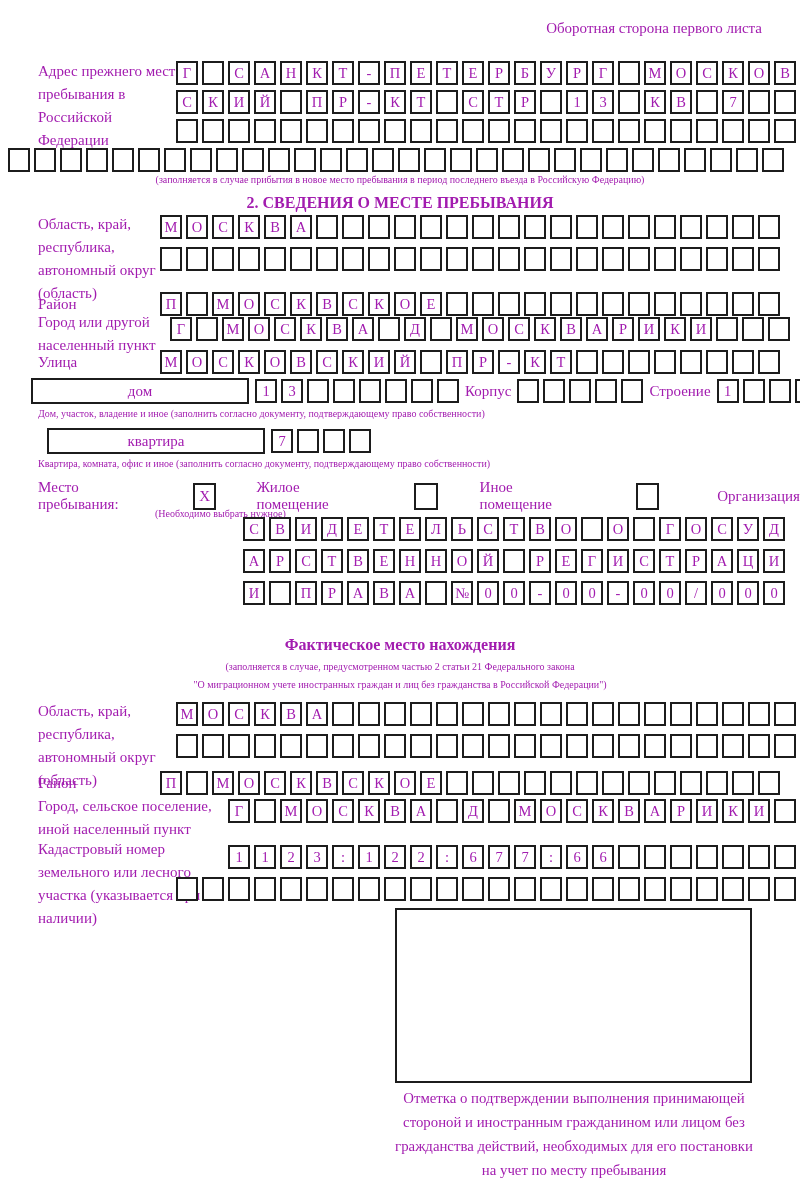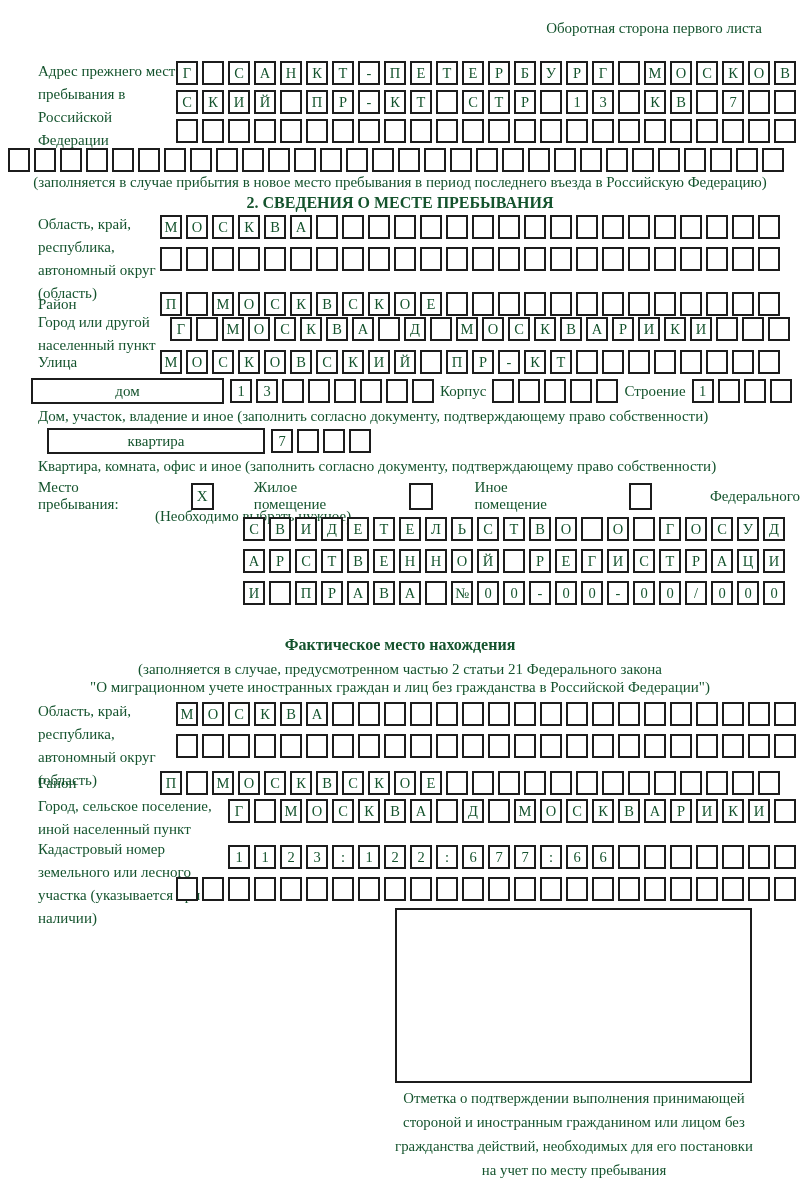--- a/index.html
+++ b/index.html
@@ -1,24 +1,24 @@
 <!DOCTYPE html>
 <html lang="ru"><head>
 <meta charset="utf-8">
 <style>
   html,body{margin:0;padding:0;background:#fff;}
   .page{
     position:relative;width:800px;height:1180px;overflow:hidden;
-    background:#fff;color:#14532d;
+    background:#fff;color:#a21caf;
     font-family:"Liberation Serif","DejaVu Serif",serif;
     font-size:15px;
   }
   .abs{position:absolute;}
   .lbl{font-size:15px;line-height:23px;}
-  .note{font-size:15px;}
+  .note{font-size:10px;}
   .center{left:0;width:800px;text-align:center;}
   .bold{font-weight:bold;}
   .cellrow{display:flex;gap:4px;}
   .cell{
     box-sizing:border-box;flex:0 0 22px;width:22px;height:24px;
     border:2px solid #1c1c1c;display:flex;align-items:center;justify-content:center;
     font-size:14.5px;line-height:1;background:#fff;
   }
   .widebox{
     box-sizing:border-box;height:26px;border:2px solid #1c1c1c;
@@ -288,21 +288,21 @@
       <span class="cell"></span>
       <span class="cell"></span>
       <span class="cell"></span>
       <span class="cell"></span>
       <span class="cell"></span>
       <span class="cell"></span>
       <span class="cell"></span>
     </div>
 
   <div class="abs hrow" style="top:378px;left:31px;">
-    <div class="widebox" style="width:193px;">дом</div>
+    <div class="widebox" style="width:218px;">дом</div>
     <div class="cellgroup">
         <span class="cell">1</span>
         <span class="cell">3</span>
         <span class="cell"></span>
         <span class="cell"></span>
         <span class="cell"></span>
         <span class="cell"></span>
         <span class="cell"></span>
         <span class="cell"></span>
       </div>
@@ -335,21 +335,21 @@
   </div>
   <div class="abs note" style="top:458px;left:38px;width:730px;">Квартира, комната, офис и иное (заполнить согласно документу, подтверждающему право собственности)</div>
 
   <div class="abs stayrow" style="top:479px;left:38px;gap:28px;">
     <span style="margin-right:10px;">Место пребывания:</span>
     <span class="chk" style="margin-right:12px;">X</span>
     <span style="margin-right:18px;">Жилое помещение</span>
     <span class="chk" style="margin-right:14px;"></span>
     <span style="margin-right:26px;">Иное помещение</span>
     <span class="chk" style="margin-right:30px;"></span>
-    <span>Федерального</span>
+    <span>Организация</span>
   </div>
   <div class="abs note" style="top:508px;left:155px;">(Необходимо выбрать нужное)</div>
 
   <div class="abs cellrow" style="top:517px;left:243px;">
       <span class="cell">С</span>
       <span class="cell">В</span>
       <span class="cell">И</span>
       <span class="cell">Д</span>
       <span class="cell">Е</span>
       <span class="cell">Т</span>

